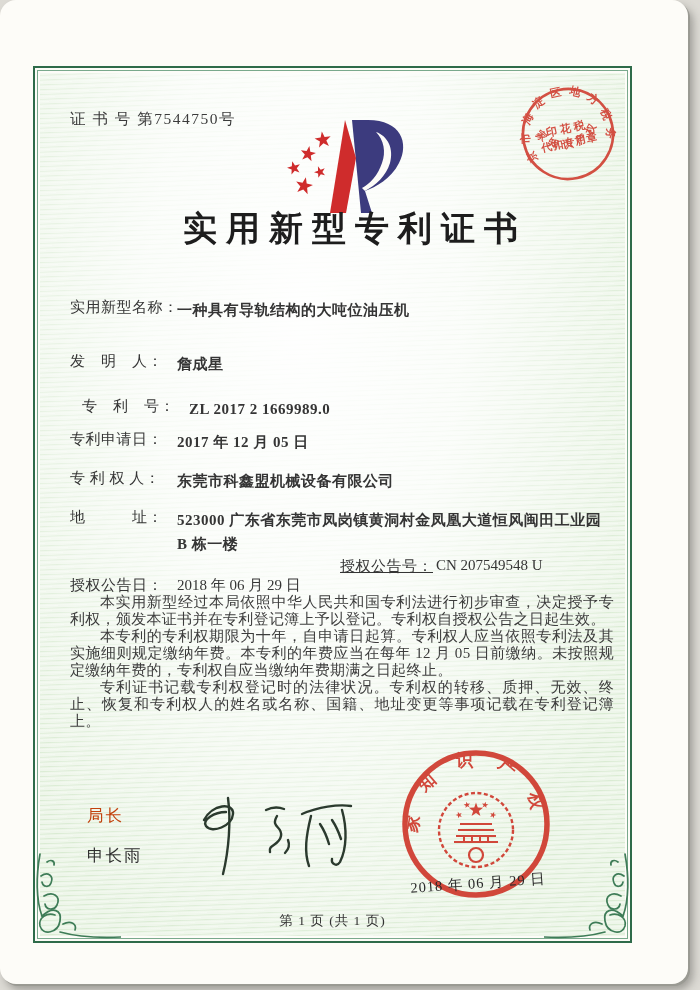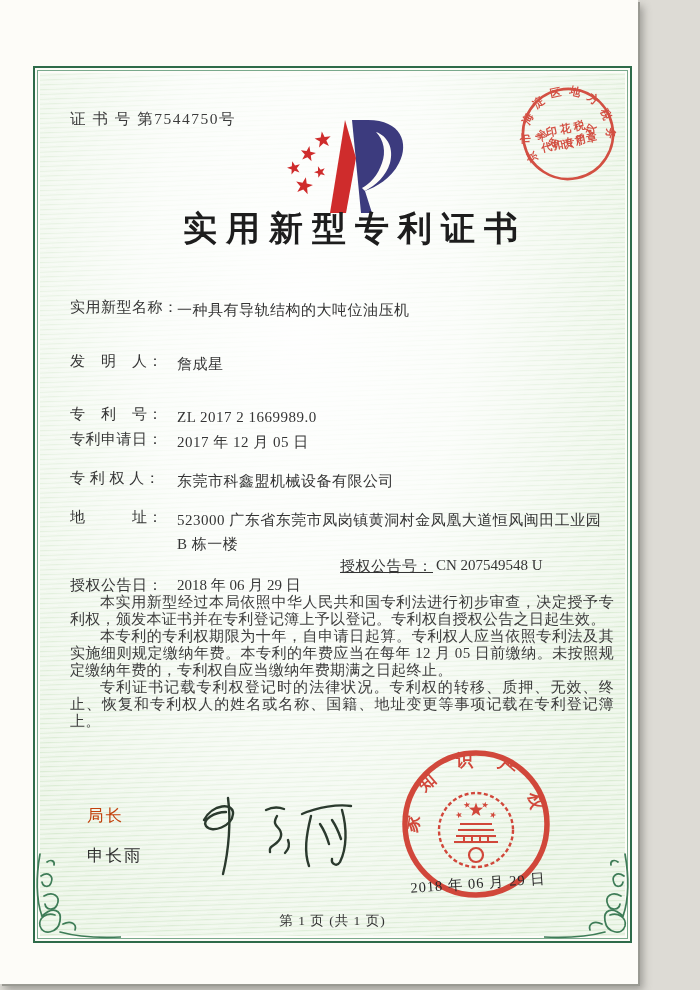--- a/index.html
+++ b/index.html
@@ -4,23 +4,24 @@
 <style>
   * { margin:0; padding:0; box-sizing:border-box; }
   html,body { width:700px; height:990px; }
   body {
     font-family:"Liberation Serif","DejaVu Serif",serif;
     background:#e9e7e2;
     overflow:hidden;
   }
   .photo { position:relative; width:700px; height:990px; background:#dddbd5; }
   .paper {
-    position:absolute; left:0; top:0; width:638px; height:984px;
+    position:absolute; left:0; top:0; width:688px; height:984px;
     background:#fdfcf8;
     box-shadow:2px 2px 0 #9a9a93, 5px 6px 8px rgba(80,80,75,.45);
+    border-radius:16px;
   }
   .frame {
     position:absolute; left:33px; top:66px; width:599px; height:877px;
     border:2px solid #2e6b4a;
   }
   .frame-inner {
     position:absolute; inset:2px; border:1px solid #79a98c;
   }
   .guilloche {
     position:absolute; inset:5px; z-index:0;
@@ -37,22 +38,22 @@
   .logo-svg { position:absolute; left:247px; top:47px; width:140px; height:102px; }
   .tax-stamp { position:absolute; left:481px; top:14px; width:104px; height:104px; opacity:.88; }
   .cert-title {
     position:absolute; left:0; top:138px; width:100%;
     text-align:center; font-size:34px; font-weight:bold; color:#1d1d1d;
     letter-spacing:9px; text-indent:9px;padding-left:36px;
   }
   .fields { position:absolute; left:35px; top:230px; width:545px; font-size:15px; color:#353535; }
   .frow { position:absolute; left:0; display:flex; align-items:flex-start; }
   .flabel { width:107px; flex:0 0 107px; white-space:pre; letter-spacing:.5px; }
-  .fvalue { width:438px; letter-spacing:.5px; line-height:24px; }
-  .r1{top:0;} .r2{top:54px;} .r3{top:107px;} .r4{top:132px;} .r5{top:171px;} .r6{top:210px;} .r7{top:259px;}
+  .fvalue { width:438px; letter-spacing:.5px; line-height:24px;font-weight:bold; }
+  .r1{top:0;} .r2{top:54px;} .r3{top:99px;margin-left:12px;} .r4{top:132px;} .r5{top:171px;} .r6{top:210px;} .r7{top:259px;}
   .pair-left { display:flex; width:270px; flex:0 0 270px;margin-top:19px; }
   .pair-right { display:flex; }
   .pair-right .flabel { width:96px; flex:0 0 96px;text-decoration:underline; }
   .paragraphs {
     position:absolute; left:35px; top:526px; width:544px;
     font-size:15px; line-height:17px; color:#3c3c3c; text-align:justify;
   }
   .paragraphs p { text-indent:2em; letter-spacing:.3px; }
   .signer-title { position:absolute; left:52px; top:737px; font-size:16.5px; color:#c2410c; letter-spacing:2px; }
   .signer-name  { position:absolute; left:52px; top:777px; font-size:16.5px; color:#2e2e2e; letter-spacing:2px; }

